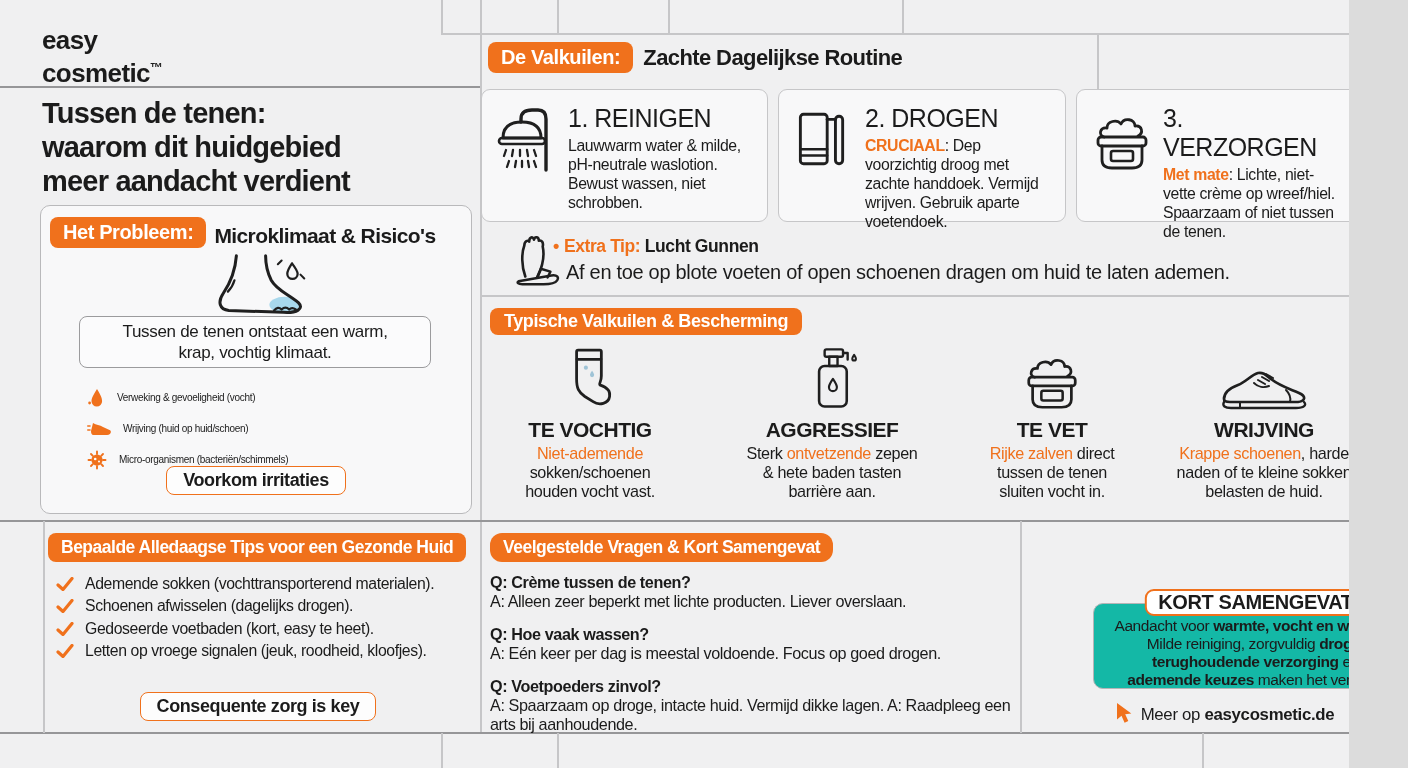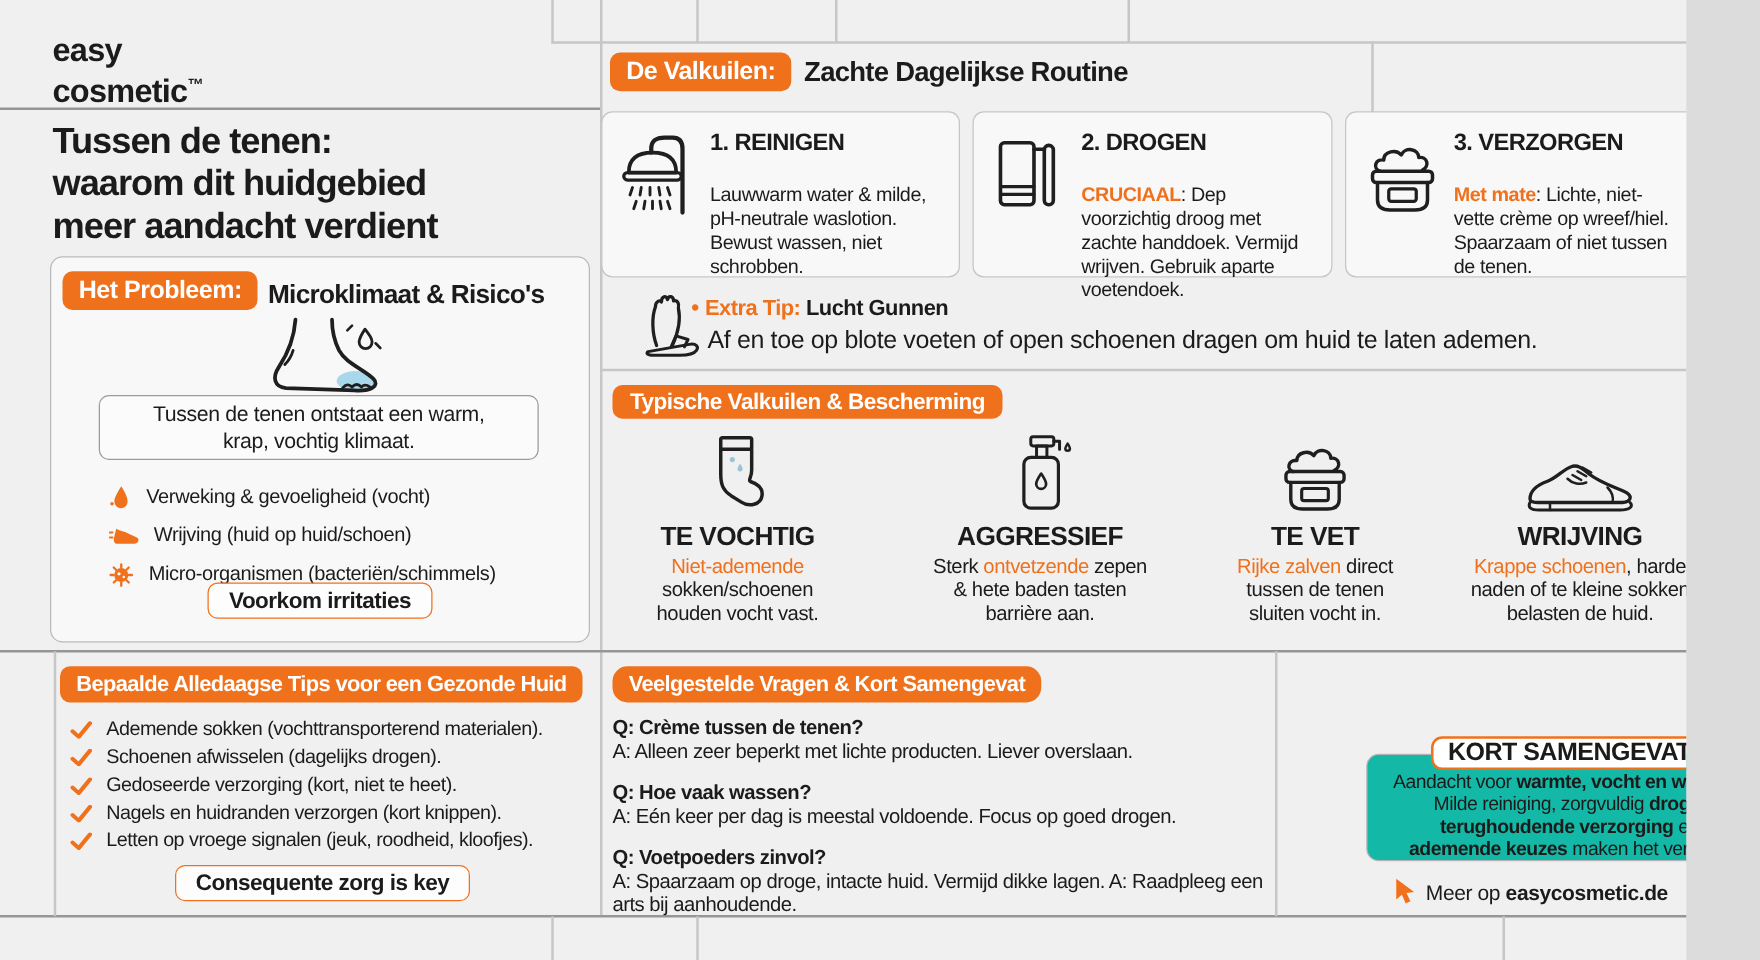--- a/index.html
+++ b/index.html
@@ -29,30 +29,30 @@
 
   
   .panel{position:absolute;background:#f8f8f9;border:1.5px solid #b9b9bb;border-radius:10px;}
   .problem{left:40px;top:205px;width:430px;height:307px;}
   .panel-head{position:absolute;left:9px;top:11px;display:flex;align-items:flex-end;gap:8px;}
   .panel-heading{font-weight:700;font-size:21px;letter-spacing:-0.6px;white-space:nowrap;}
   .foot-svg{position:absolute;left:158px;top:46px;}
   .climate-box{position:absolute;left:38px;top:110px;width:352px;height:52px;border:1.5px solid #9b9b9d;border-radius:8px;background:#fbfbfc;
     display:flex;align-items:center;justify-content:center;text-align:center;font-size:17px;line-height:21px;padding:0 31px;box-sizing:border-box;letter-spacing:-0.3px;}
   .risks{position:absolute;left:46px;top:176px;}
-  .risk-row{display:flex;align-items:center;gap:12px;height:31px;font-size:16px;letter-spacing:-0.3px;text-align:center;}
+  .risk-row{display:flex;align-items:center;gap:12px;height:31px;font-size:10px;letter-spacing:-0.3px;text-align:center;}
   .cta-wrap{position:absolute;left:0;top:260px;width:100%;text-align:center;}
 
   
   .solution-head{position:absolute;left:488px;top:42px;display:flex;align-items:center;gap:10px;}
   .section-heading{font-weight:700;font-size:22px;letter-spacing:-0.6px;white-space:nowrap;}
   .card{position:absolute;top:89px;height:133px;background:#f8f8f9;border:1.5px solid #c6c6c8;border-radius:9px;box-sizing:border-box;}
   .card-icon{position:absolute;left:13px;top:16px;}
   .card-body{position:absolute;left:86px;top:14px;width:176px;}
-  .card-title{font-weight:700;font-size:19px;letter-spacing:-0.5px;margin-bottom:21px;}
+  .card-title{font-weight:400;font-size:25px;letter-spacing:-0.5px;margin-bottom:3px;}
   .card-text{font-size:15.8px;line-height:19px;letter-spacing:-0.35px;}
   .orange{color:var(--accent);}
   .b{font-weight:700;}
   .tip-icon{position:absolute;left:505px;top:230px;}
   .tip-text{position:absolute;left:566px;top:236px;width:800px;}
   .tip-line1{font-size:17.5px;font-weight:700;letter-spacing:-0.4px;}
   .tip-bullet{margin-left:-13px;margin-right:5px;font-size:18px;}
   .tip-line2{font-size:20px;margin-top:4px;letter-spacing:-0.3px;font-weight:400;}
 
   
@@ -290,27 +290,21 @@
     <div class="tip-row">
       <svg width="18" height="14" viewBox="0 0 18 14">
           <polyline points="2,8 7,12.5 16,1.5" fill="none" stroke="#F0711C" stroke-width="3.2" stroke-linecap="round" stroke-linejoin="round"></polyline>
         </svg>
       <span>Schoenen afwisselen (dagelijks drogen).</span>
     </div>
     <div class="tip-row">
       <svg width="18" height="14" viewBox="0 0 18 14">
           <polyline points="2,8 7,12.5 16,1.5" fill="none" stroke="#F0711C" stroke-width="3.2" stroke-linecap="round" stroke-linejoin="round"></polyline>
         </svg>
-      <span>Gedoseerde verzorging (kort, niet te heet).</span>
-    </div>
-    <div class="tip-row">
-      <svg width="18" height="14" viewBox="0 0 18 14">
-          <polyline points="2,8 7,12.5 16,1.5" fill="none" stroke="#F0711C" stroke-width="3.2" stroke-linecap="round" stroke-linejoin="round"></polyline>
-        </svg>
-      <span>Nagels en huidranden verzorgen (kort knippen).</span>
+      <span>Gedoseerde voetbaden (kort, easy te heet).</span>
     </div>
     <div class="tip-row">
       <svg width="18" height="14" viewBox="0 0 18 14">
           <polyline points="2,8 7,12.5 16,1.5" fill="none" stroke="#F0711C" stroke-width="3.2" stroke-linecap="round" stroke-linejoin="round"></polyline>
         </svg>
       <span>Letten op vroege signalen (jeuk, roodheid, kloofjes).</span>
     </div>
   </div>
   <div class="tips-cta">
     <span class="pill-btn">Consequente zorg is key</span>

